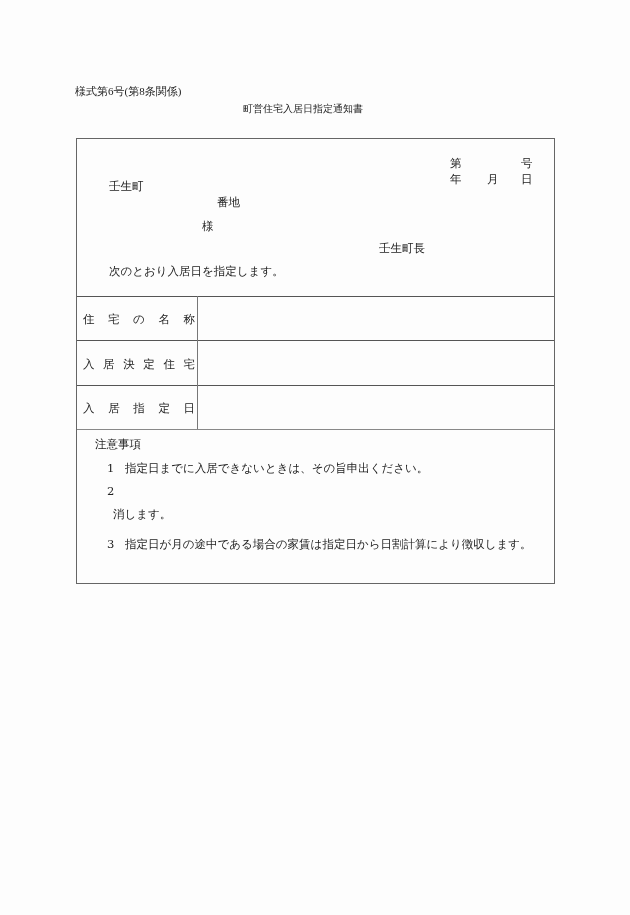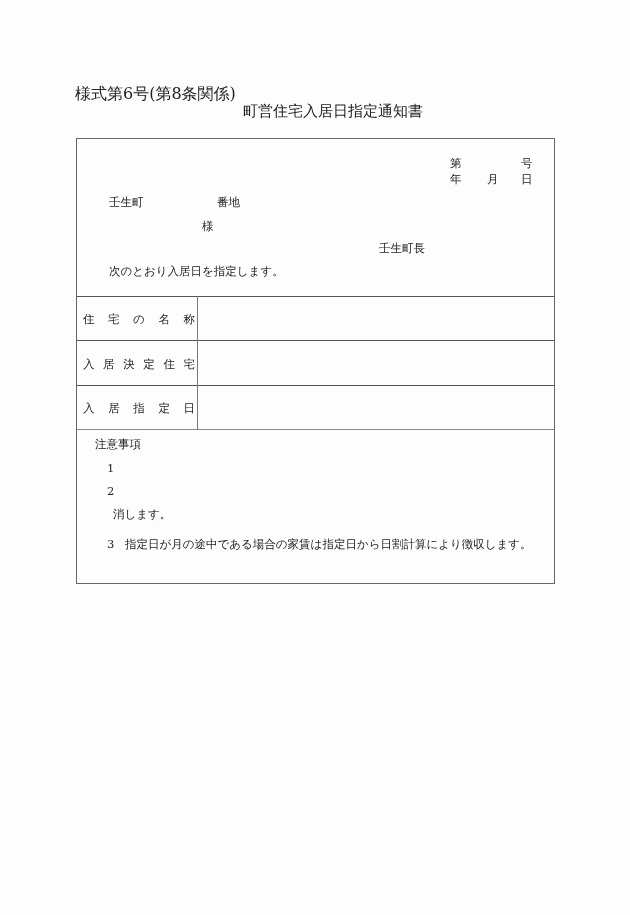--- a/index.html
+++ b/index.html
@@ -5,22 +5,22 @@
     html, body { margin: 0; padding: 0; }
     body {
       width: 630px; height: 915px;
       background: #fdfdfd;
       font-family: "DejaVu Serif", "Liberation Serif", serif;
       color: #222;
       position: relative;
       overflow: hidden;
     }
     .abs { position: absolute; white-space: nowrap; }
-    .form-no { left: 75px; top: 84px; font-size: 16px; }
-    .doc-title { left: 243px; top: 102px; font-size: 15px; }
+    .form-no { left: 75px; top: 84px; font-size: 11px; font-family: Liberation Serif, serif; }
+    .doc-title { left: 243px; top: 102px; font-size: 10px; }
     .frame {
       position: absolute; left: 76px; top: 138px;
       width: 479px; height: 446px;
       border: 1.5px solid #666;
       box-sizing: border-box;
     }
     .hline { position: absolute; left: 0; right: 0; height: 0; border-top: 1px solid #555; }
     .vline { position: absolute; top: 157px; height: 133px; width: 0; border-left: 1.5px solid #777; left: 120px; }
     .t { position: absolute; white-space: nowrap; font-size: 11.5px; }
     .row-label { position: absolute; left: 6px; font-size: 11.5px; width: 112px; display: flex; justify-content: space-between; }
@@ -33,21 +33,21 @@
 <div class="abs doc-title">町営住宅入居日指定通知書</div>
 
 <div class="frame">
 
   <div class="t" style="left:373px; top:17px;">第</div>
   <div class="t" style="left:444px; top:17px;">号</div>
   <div class="t" style="left:373px; top:33px;">年</div>
   <div class="t" style="left:410px; top:33px;">月</div>
   <div class="t" style="left:444px; top:33px;">日</div>
 
-  <div class="t" style="left:32px; top:56px;">壬生町</div>
+  <div class="t" style="left:32px; top:40px;">壬生町</div>
   <div class="t" style="left:140px; top:56px;">番地</div>
   <div class="t" style="left:125px; top:80px;">様</div>
   <div class="t" style="left:302px; top:102px;">壬生町長</div>
   <div class="t" style="left:32px; top:125px;">次のとおり入居日を指定します。</div>
 
   <div class="hline" style="top:157px;"></div>
   <div class="hline" style="top:201px;"></div>
   <div class="hline" style="top:246px;"></div>
   <div class="hline" style="top:290px; border-top-color:#888;"></div>
   <div class="vline"></div>
@@ -76,19 +76,20 @@
     <span>居</span>
     <span>指</span>
     <span>定</span>
     <span>日</span>
   </div>
   <div class="t" style="left:124px; top:254px; width:350px; height:30px;"></div>
 
   <div class="t" style="left:18px; top:298px;">注意事項</div>
 
   <div class="t" style="left:30px; top:322px;">1</div>
+  <div class="t" style="left:48px; top:322px;">指定日までに入居できないときは、その旨申出ください。</div>
 
   <div class="t" style="left:30px; top:345px;">2</div>
   <div class="t" style="left:36px; top:368px;text-align:right;">消します。</div>
 
   <div class="t" style="left:30px; top:398px;">3</div>
   <div class="t" style="left:48px; top:398px;">指定日が月の途中である場合の家賃は指定日から日割計算により徴収します。</div>
 </div>
 
 </body></html>

